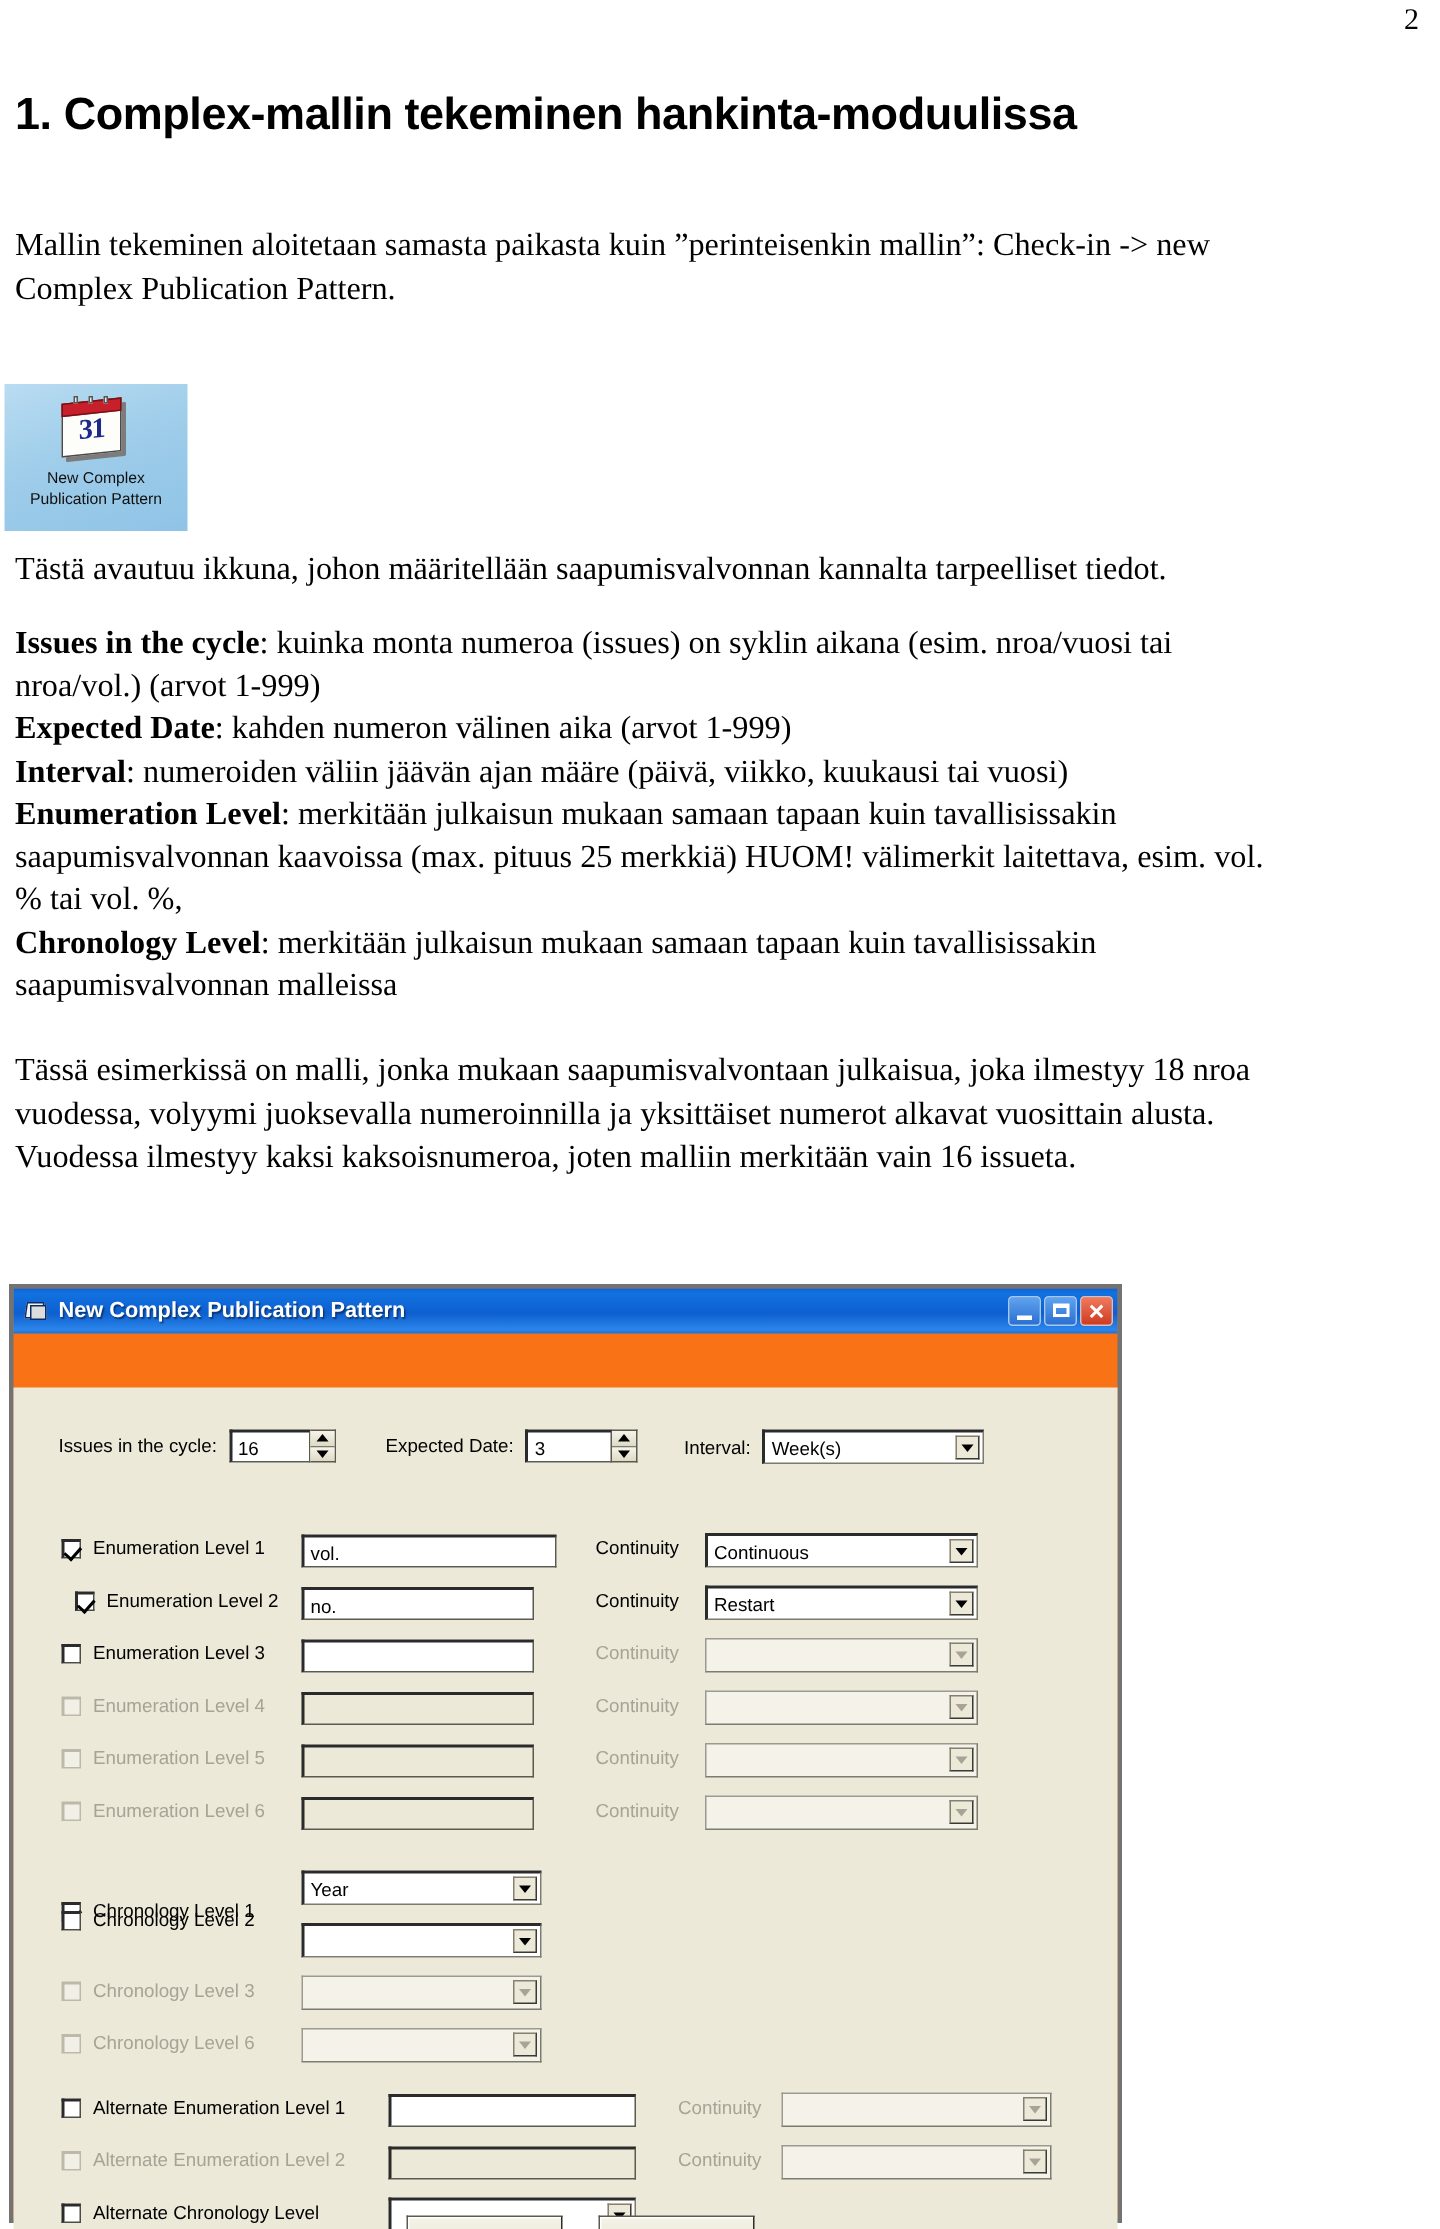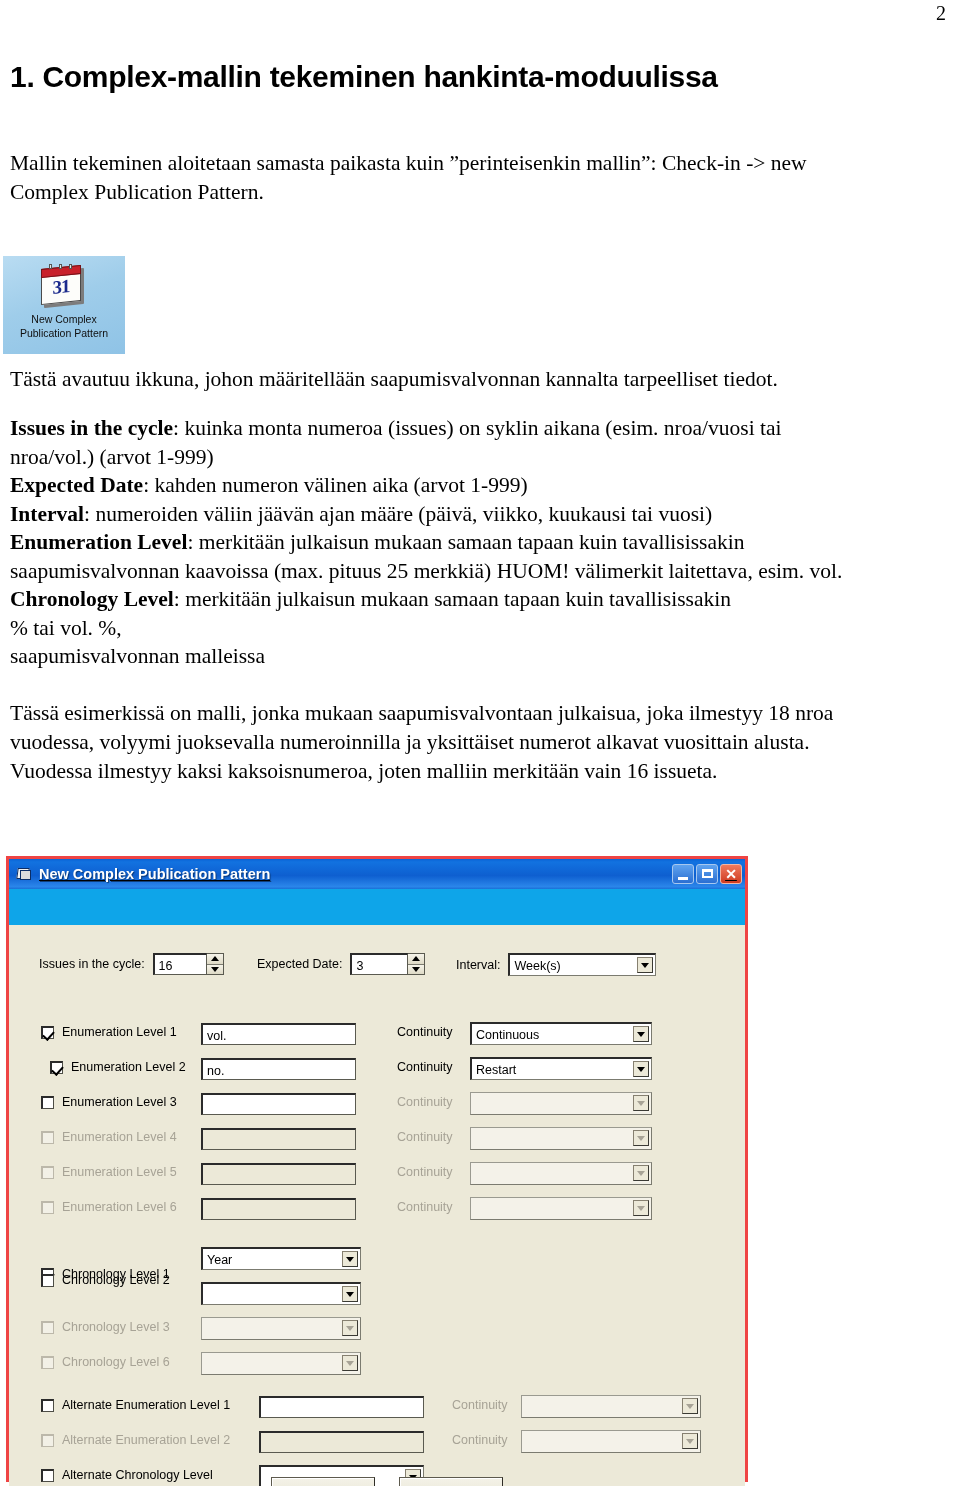--- a/index.html
+++ b/index.html
@@ -83,25 +83,24 @@
     position:absolute; left:0; top:56px; width:122px;
     text-align:center;
     font-family:"Liberation Sans", sans-serif;
     font-size:10.5px; line-height:14px; color:#101010;
   }
 
   
   .dialog{
     position:absolute; left:6px; top:856px;
     width:742px; height:626px;
-    background:#0ea5e9;
-    border:3px solid #ef4444;
+    background:#f97316;
+    border:3px solid #737373;
     border-radius:0;
     box-shadow:none;
-    text-decoration:underline;
   }
   .titlebar{
     height:30px;
     background:linear-gradient(180deg,#0a64d6 0%,#1272e0 10%,#0e5fd0 55%,#2b86ea 92%,#1b6fd6 100%);
     display:flex; align-items:center;
     padding:0 3px 0 7px;
     position:relative;
   }
   .tb-icon{
     width:16px;height:14px;position:relative;margin-right:7px;flex:0 0 auto;
@@ -253,22 +252,22 @@
 
   <div class="para">Tästä avautuu ikkuna, johon määritellään saapumisvalvonnan kannalta tarpeelliset tiedot.</div>
   <div class="spacer-sm"></div>
   <div class="para tight" id="definitions">
       <div><span class="b">Issues in the cycle</span><span>: kuinka monta numeroa (issues) on syklin aikana (esim. nroa/vuosi tai</span></div>
       <div><span>nroa/vol.) (arvot 1-999)</span></div>
       <div><span class="b">Expected Date</span><span>: kahden numeron välinen aika (arvot 1-999)</span></div>
       <div><span class="b">Interval</span><span>: numeroiden väliin jäävän ajan määre (päivä, viikko, kuukausi tai vuosi)</span></div>
       <div><span class="b">Enumeration Level</span><span>: merkitään julkaisun mukaan samaan tapaan kuin tavallisissakin</span></div>
       <div><span>saapumisvalvonnan kaavoissa (max. pituus 25 merkkiä) HUOM! välimerkit laitettava, esim. vol.</span></div>
+      <div><span>% tai vol. %,</span></div>
       <div><span class="b">Chronology Level</span><span>: merkitään julkaisun mukaan samaan tapaan kuin tavallisissakin</span></div>
-      <div><span>% tai vol. %,</span></div>
       <div><span>saapumisvalvonnan malleissa</span></div>
     </div>
   <div class="spacer-md"></div>
   <div class="para" id="closing">
       <div>Tässä esimerkissä on malli, jonka mukaan saapumisvalvontaan julkaisua, joka ilmestyy 18 nroa</div>
       <div>vuodessa, volyymi juoksevalla numeroinnilla ja yksittäiset numerot alkavat vuosittain alusta.</div>
       <div>Vuodessa ilmestyy kaksi kaksoisnumeroa, joten malliin merkitään vain 16 issueta.</div>
     </div>
 </div>
 
@@ -350,21 +349,21 @@
           </span>
       </span>
     </div>
 
     <div id="enum-rows">
         <div class="row" style="left: 32px; top: 100px;">
           <span class="chk on"></span>
           <span class="lbl" style="margin-left: 8px;">Enumeration Level 1</span>
         </div>
         <div class="row" style="left: 192px; top: 98px;">
-          <span class="txtbox" style="width: 155px; display: inline-block;">vol.</span>
+          <span class="txtbox" style="width: 170px; display: inline-block;">vol.</span>
         </div>
         <div class="row" style="left: 388px; top: 100px;">
           <span class="lbl" style="margin-left: 0px;">Continuity</span>
         </div>
         <div class="row" style="left: 461px; top: 97px;">
           <span class="combo" style="width: 182px; display: inline-block;"><span>Continuous</span><span class="arrow">
               <i></i>
             </span></span>
         </div>
         <div class="row" style="left: 41px; top: 135px;">

